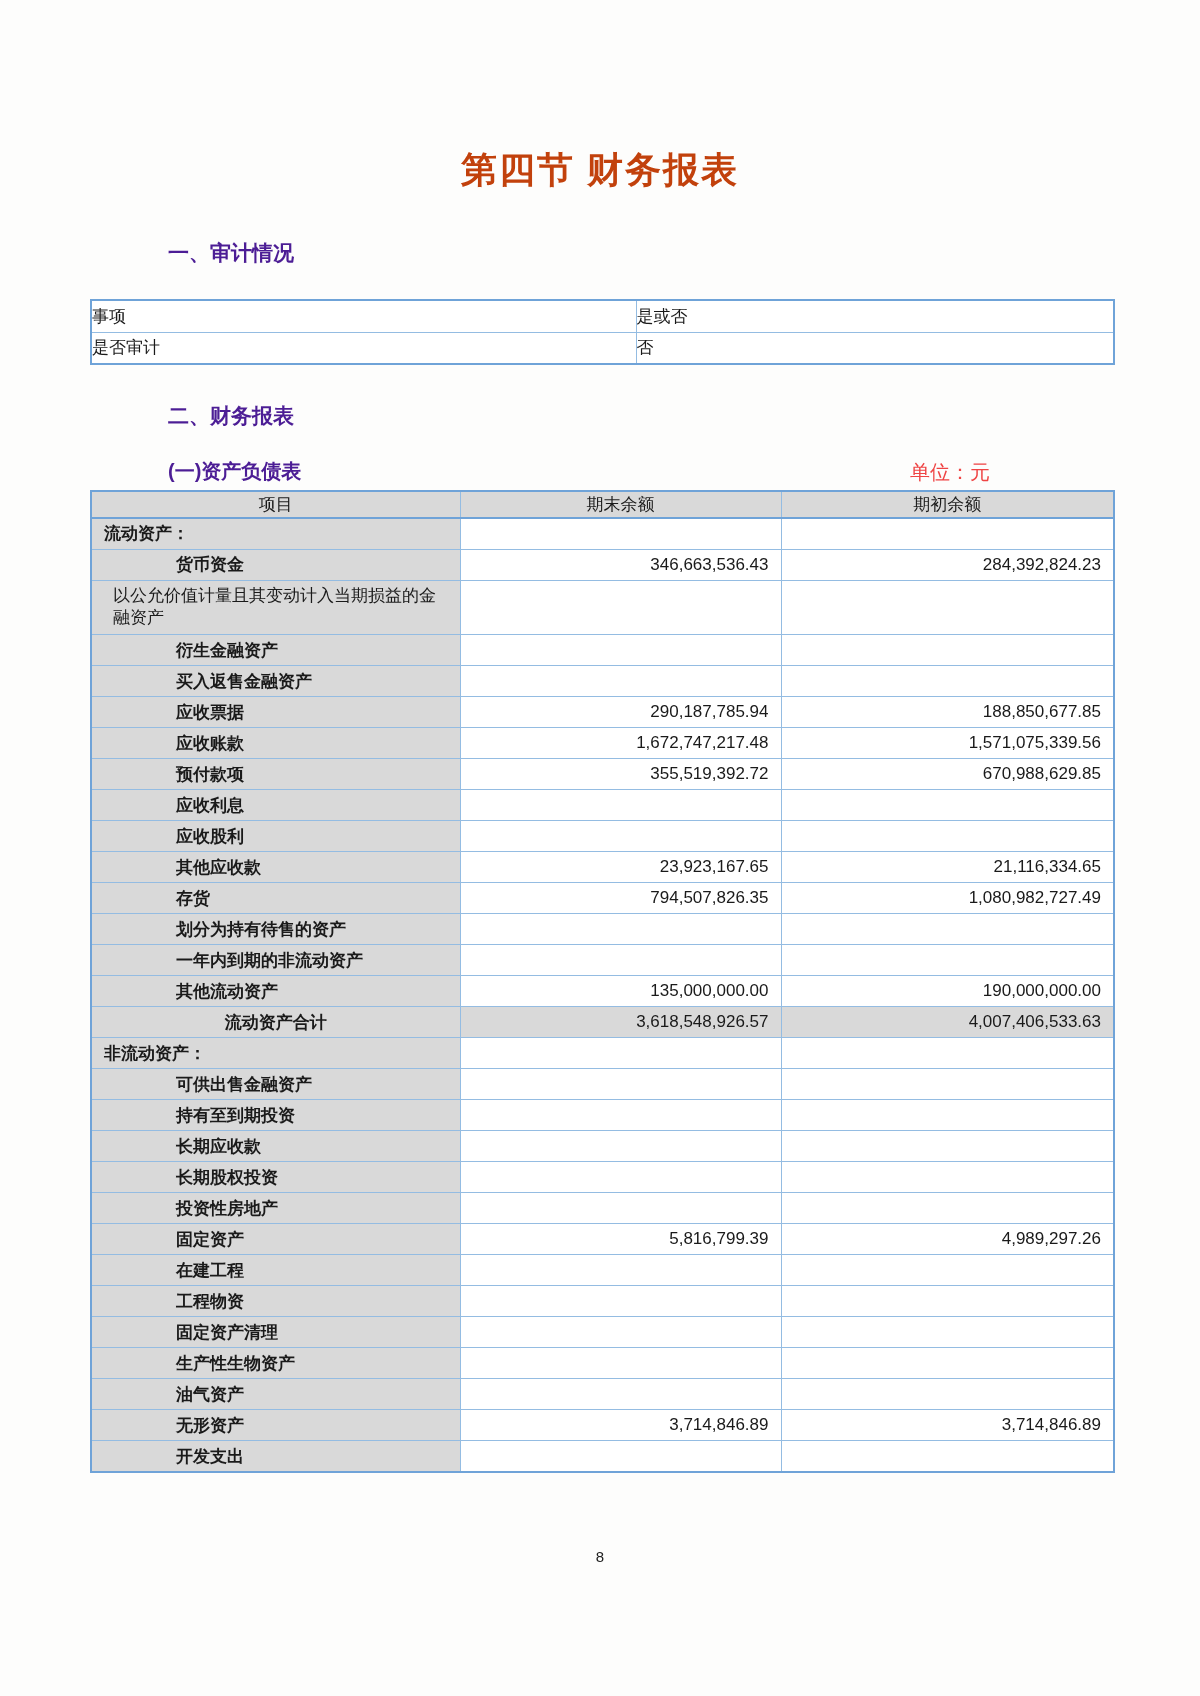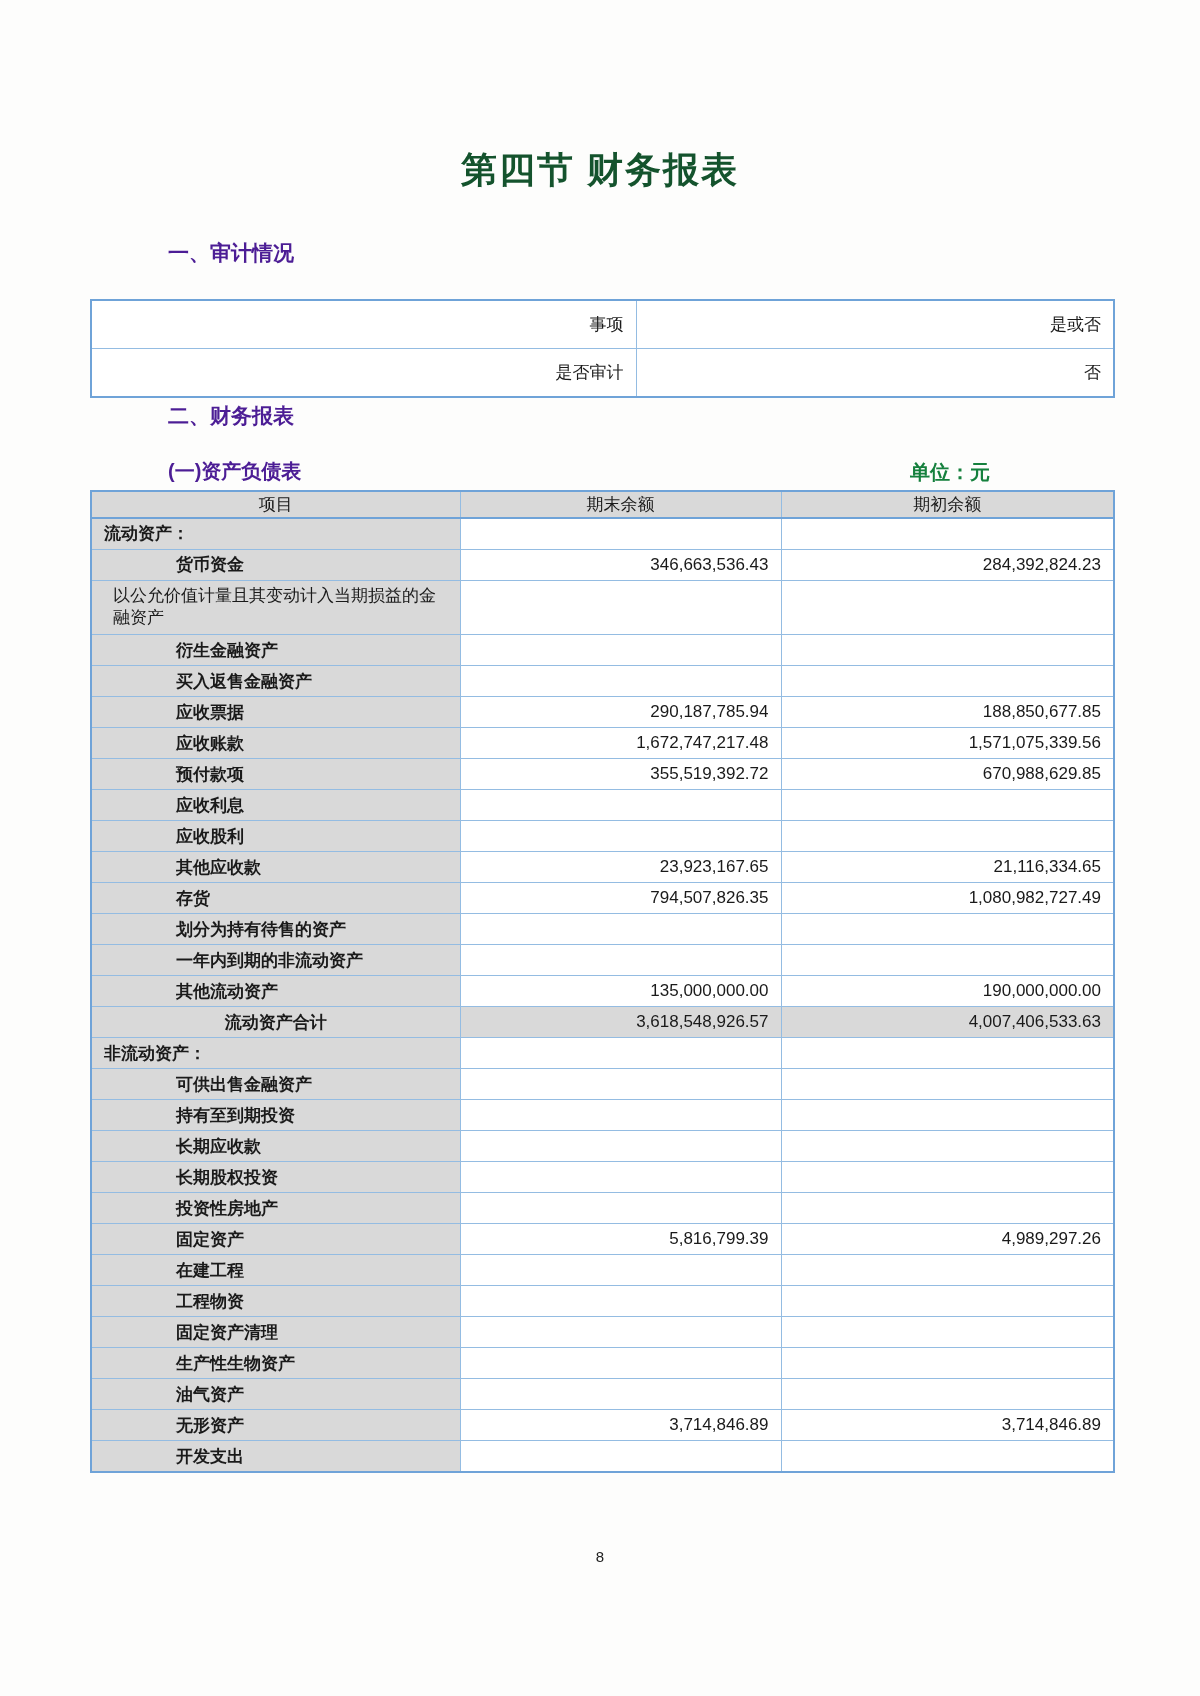--- a/index.html
+++ b/index.html
@@ -21,62 +21,62 @@
   }
   .doc-title {
     position: absolute;
     top: 146px;
     left: 0;
     width: 100%;
     text-align: center;
     font-size: 36px;
     font-weight: 700;
     letter-spacing: 2px;
-    color: #14532d;
+    color: #c2410c;
   }
   .heading {
     position: absolute;
     left: 168px;
     font-size: 21px;
     font-weight: 700;
     color: #4c1d95;
     white-space: nowrap;
   }
   .h-audit { top: 239px; }
   .h-statements { top: 402px; }
   .h-sub { top: 458px; font-size: 20px; }
   .h-unit {
     position: absolute;
     left: 910px;
     top: 459px;
     font-size: 20px;
-    font-weight: 700;
-    color: #15803d;
+    font-weight: 400;
+    color: #ef4444;
     white-space: nowrap;
   }
   table {
     border-collapse: collapse;
     table-layout: fixed;
   }
   .audit-table {
     position: absolute;
     left: 90px;
     top: 299px;
     width: 1023px;
     border: 2px solid var(--border-strong);
   }
   .audit-table th, .audit-table td {
     border: 1px solid var(--border-grid);
     height: 32px;
-    text-align: right;
+    text-align: left;
     vertical-align: middle;
     font-size: 17px;
     font-weight: 400;
     background: #fff;
-    padding: 12px;
+    padding: 0;
   }
   .bs-table {
     position: absolute;
     left: 90px;
     top: 490px;
     width: 1023px;
     border: 2px solid var(--border-strong);
   }
   .bs-table th {
     border: 1px solid var(--border-grid);

